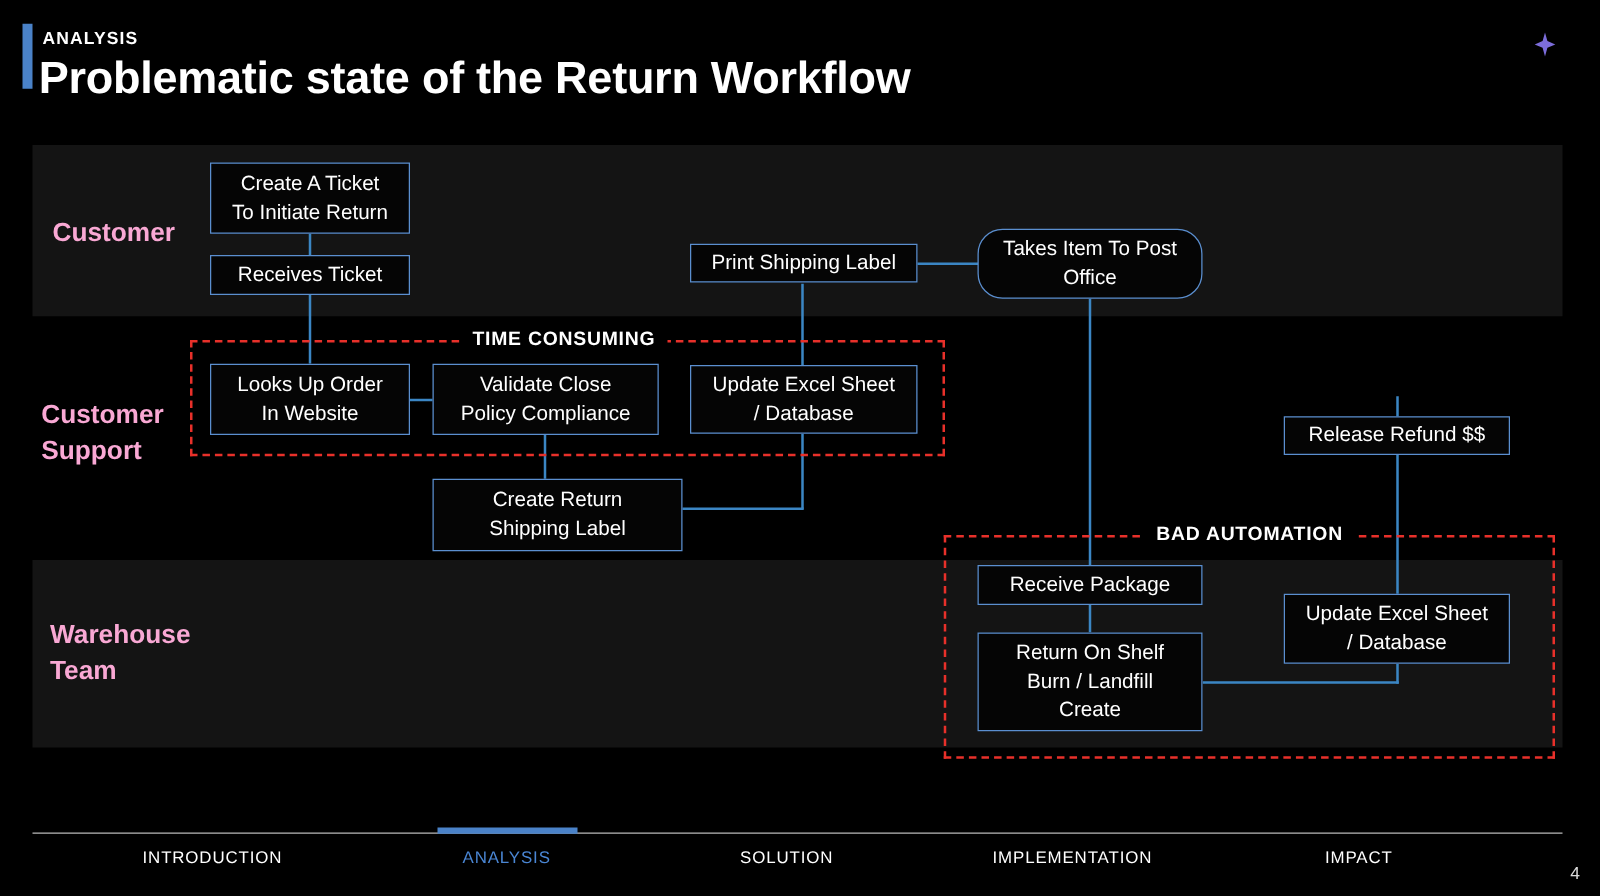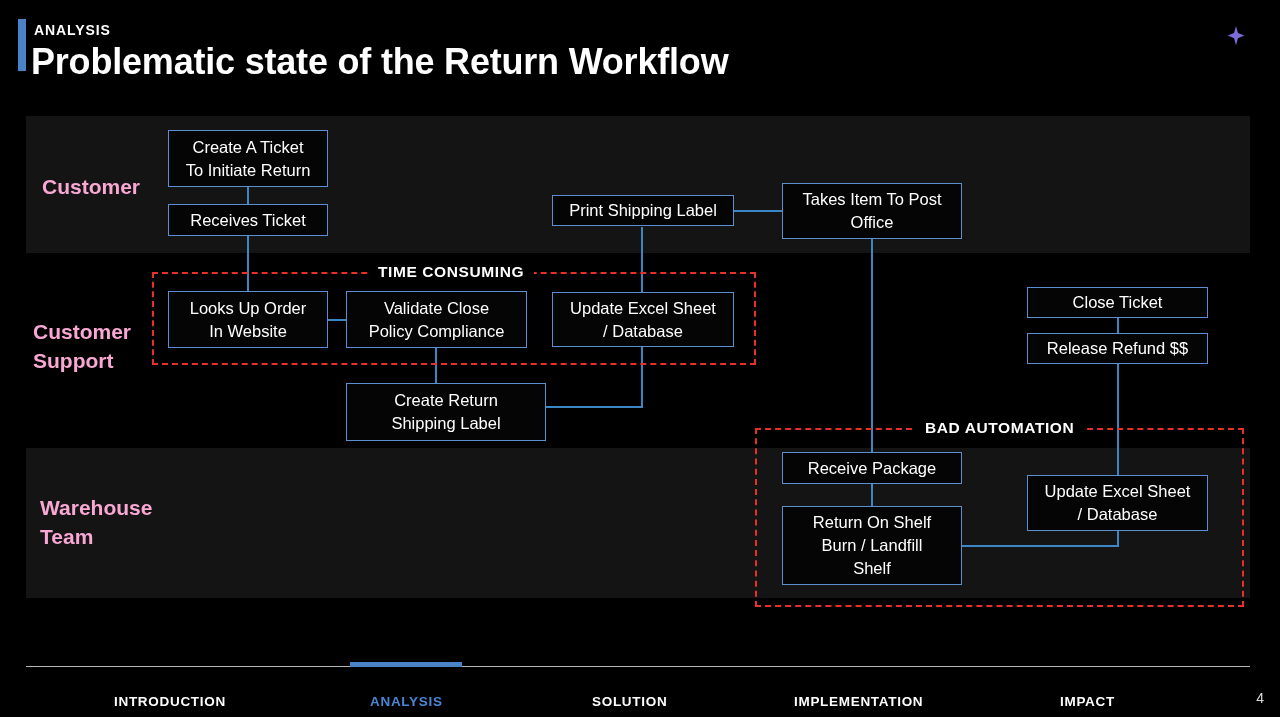--- a/index.html
+++ b/index.html
@@ -83,22 +83,22 @@
     font-size:15.5px;font-weight:bold;letter-spacing:0.6px;color:#ffffff;
     background:#000000;padding:0 10px;
     z-index:6;white-space:nowrap;
   }
 
   
   .foot-rule{position:absolute;left:26px;top:666px;width:1224px;height:1px;background:#b9b9b9;}
   .foot-active-rule{position:absolute;left:350px;top:662px;width:112px;height:5px;background:#4a82c8;}
   .nav{position:absolute;left:26px;top:678px;width:1224px;height:28px;}
   .nav-item{
-    position:absolute;top:16px;
-    font-size:13.5px;font-weight:bold;letter-spacing:0.7px;color:#ffffff;
+    position:absolute;top:0;
+    font-size:13.5px;font-weight:normal;letter-spacing:0.7px;color:#ffffff;
     white-space:nowrap;
   }
   .nav-item.active{color:#4a86d4;}
   .page-num{
     position:absolute;right:16px;top:690px;
     font-size:14px;color:#dcdcdc;
   }
 </style>
 </head>
 <body>
@@ -168,21 +168,21 @@
   </div>
 
   <div class="box" style="left:168px;top:204px;width:160px;height:32px;">
     <div>Receives Ticket</div>
   </div>
 
   <div class="box" style="left:552px;top:195px;width:182px;height:31px;">
     <div>Print Shipping Label</div>
   </div>
 
-  <div class="box" style="left:782px;top:183px;width:180px;height:56px;">
+  <div class="box" style="left:782px;top:183px;width:180px;height:56px;border-radius:20px;">
     <div>
       <div>Takes Item To Post</div>
       <div>Office</div>
     </div>
   </div>
 
   <div class="box" style="left:168px;top:291px;width:160px;height:57px;">
     <div>
       <div>Looks Up Order</div>
       <div>In Website</div>
@@ -203,37 +203,34 @@
     </div>
   </div>
 
   <div class="box" style="left:346px;top:383px;width:200px;height:58px;">
     <div>
       <div>Create Return</div>
       <div>Shipping Label</div>
     </div>
   </div>
 
-  <div class="box" style="left:1027px;top:287px;width:181px;height:31px;">
-    <div>Close Ticket</div>
-  </div>
 
   <div class="box" style="left:1027px;top:333px;width:181px;height:31px;">
     <div>Release Refund $$</div>
   </div>
 
   <div class="box" style="left:782px;top:452px;width:180px;height:32px;">
     <div>Receive Package</div>
   </div>
 
   <div class="box" style="left:782px;top:506px;width:180px;height:79px;">
     <div>
       <div>Return On Shelf</div>
       <div>Burn / Landfill</div>
-      <div>Shelf</div>
+      <div>Create</div>
     </div>
   </div>
 
   <div class="box" style="left:1027px;top:475px;width:181px;height:56px;">
     <div>
       <div>Update Excel Sheet</div>
       <div>/ Database</div>
     </div>
   </div>
 

